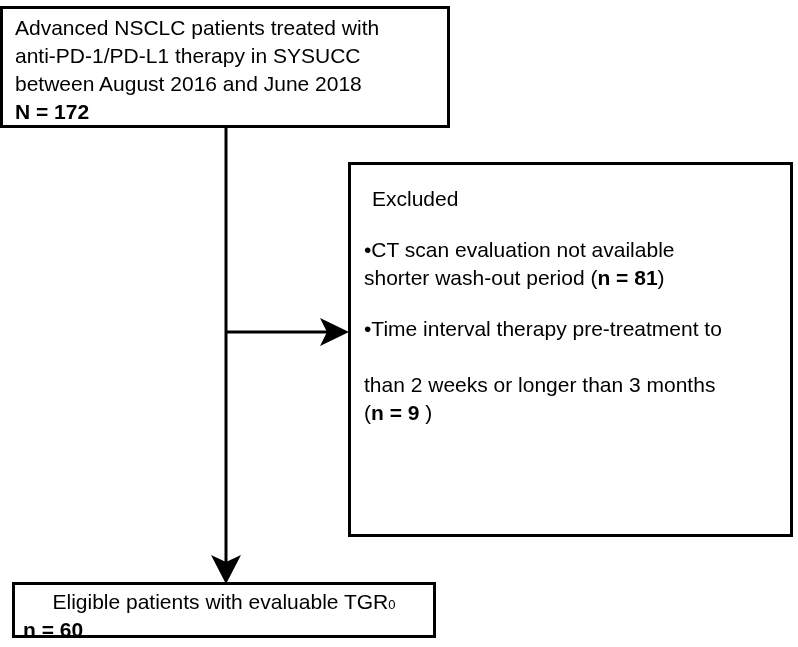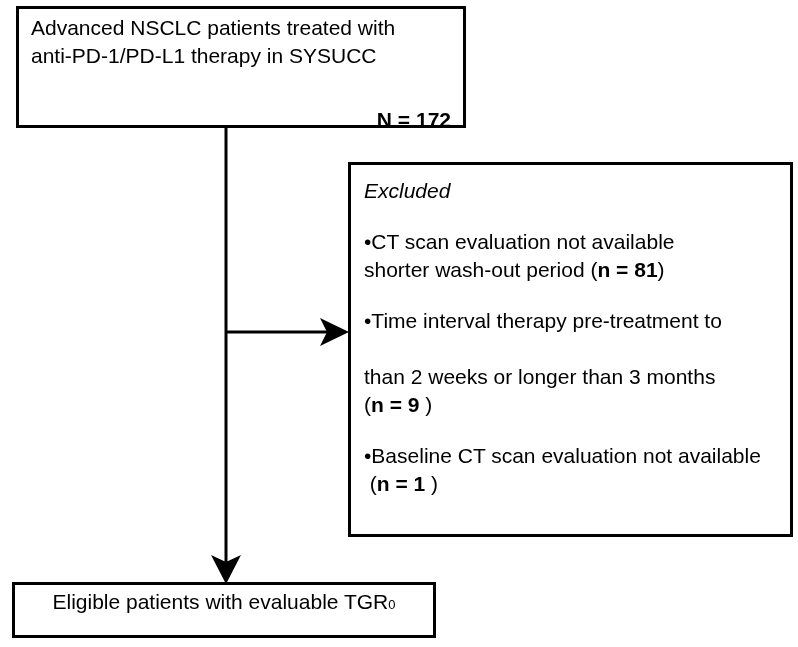--- a/index.html
+++ b/index.html
@@ -20,38 +20,38 @@
     pointer-events: none;
   }
   .box {
     position: absolute;
     border: 3px solid #000000;
     background: #ffffff;
     font-size: 21px;
     line-height: 28px;
   }
   .top-box {
-    left: 16px; top: 6px;
+    left: 0; top: 6px;
     width: 450px; height: 122px;
     padding: 5px 12px 0 12px;
   }
   .excluded-box {
     left: 348px; top: 162px;
     width: 445px; height: 375px;
     padding: 12px 13px 0 13px;
   }
   .bottom-box {
     left: 12px; top: 582px;
     width: 424px; height: 56px;
     padding: 3px 8px 0 8px;
     text-align: center;
   }
-  .count { text-align: right; font-weight: bold; margin-top: 36px; }
+  .count { text-align: left; font-weight: bold; }
   .bullet { margin-top: 23px; }
-  .excl-title { margin: 0; font-style: italic; }
+  .excl-title { margin: 8px; }
   b { font-weight: bold; }
   sub.subzero {
     font-size: 0.62em;
     vertical-align: baseline;
     line-height: 0;
   }
 </style>
 </head>
 <body>
 
@@ -60,32 +60,32 @@
   <svg class="arrows" width="798" height="647" viewBox="0 0 798 647" xmlns="http://www.w3.org/2000/svg">
     <line x1="226" y1="128" x2="226" y2="568" stroke="#000000" stroke-width="3"></line>
     <polygon points="211,555 226,584 241,555 226,562" fill="#000000"></polygon>
     <line x1="226" y1="332" x2="330" y2="332" stroke="#000000" stroke-width="3"></line>
     <polygon points="320,318 349,332 320,346 327,332" fill="#000000"></polygon>
   </svg>
 
   <div class="box top-box">
     <div>Advanced NSCLC patients treated with</div>
     <div>anti-PD-1/PD-L1 therapy in SYSUCC</div>
+    <div>between August 2016 and June 2018</div>
     <div class="count">N = 172</div>
   </div>
 
   <div class="box excluded-box">
     <p class="excl-title">Excluded</p>
 
     <p class="bullet"><span>•CT scan evaluation not available</span><br><span>shorter wash-out period (</span><b>n = 81</b><span>)</span></p>
 
     <p class="bullet"><span>•Time interval therapy pre-treatment to</span><br><br><span>than 2 weeks or longer than 3 months</span><br><span>(</span><b>n = 9</b><span> )</span></p>
 
 
-    <p class="bullet"><span>•Baseline CT scan evaluation not available</span><br><span>&nbsp;(</span><b>n = 1</b><span> )</span></p>
   </div>
 
   <div class="box bottom-box">
     <div><span>Eligible patients with evaluable TGR</span><sub class="subzero">0</sub></div>
     <div class="count">n = 60</div>
   </div>
 
 </div>
 
 </body></html>

